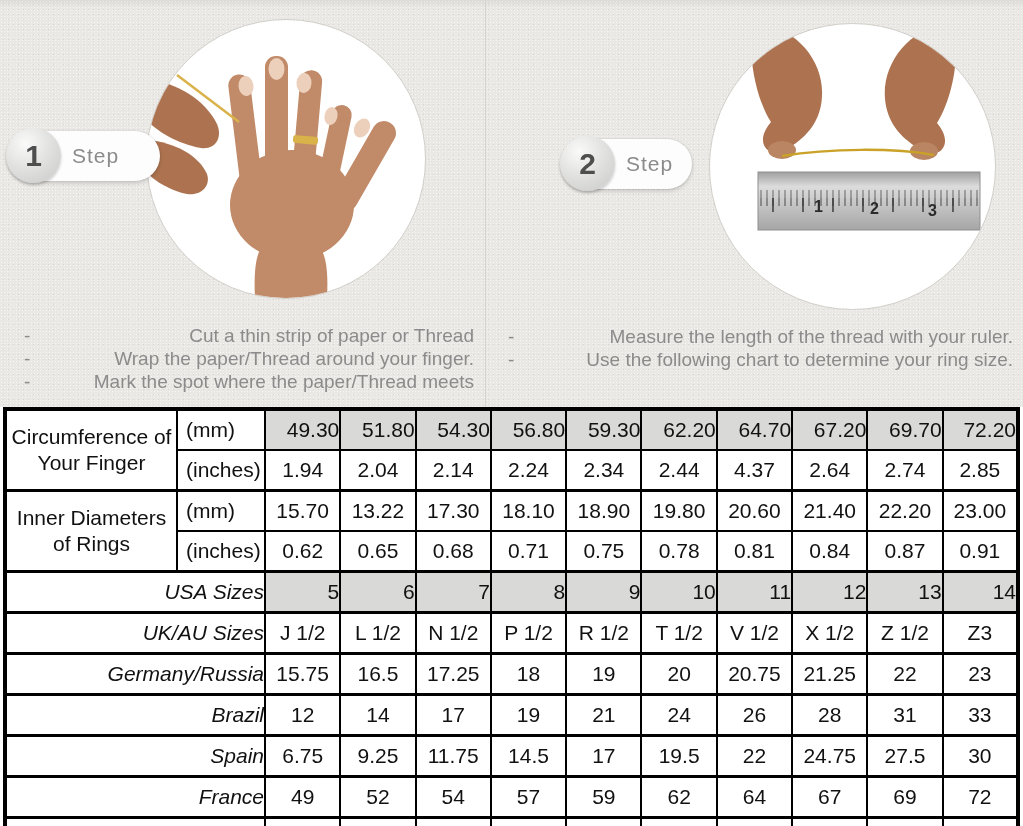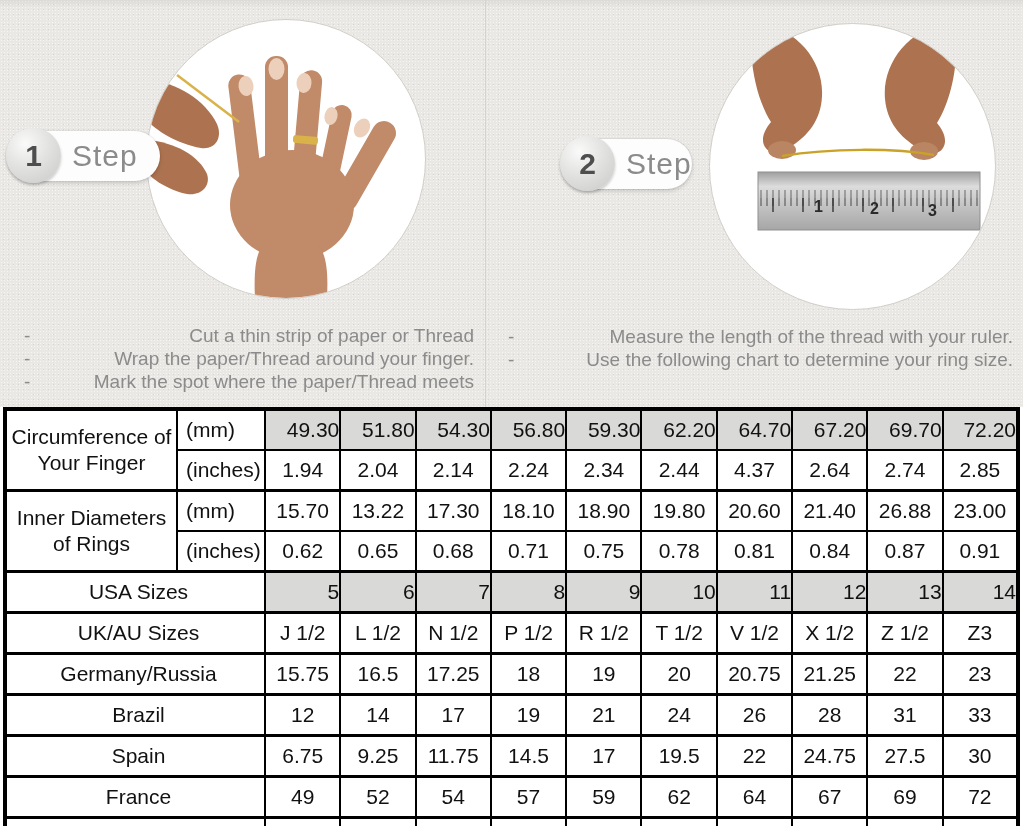--- a/index.html
+++ b/index.html
@@ -36,42 +36,42 @@
   #badge2{left:562px;top:139px;width:130px;}
   .badge .num{
     position:absolute;left:-2px;top:-3px;width:55px;height:55px;border-radius:50%;
     background:radial-gradient(circle at 35% 28%, #fafafa 0%, #e2e2e0 45%, #c8c8c6 100%);
     box-shadow:0 2px 3px rgba(0,0,0,.22);
     display:flex;align-items:center;justify-content:center;
     font-size:30px;font-weight:bold;color:var(--badge_number,#4e4e4e);
   }
   .badge .lbl{
     position:absolute;left:64px;top:0;line-height:50px;
-    font-size:30px;letter-spacing:1px;color:var(--text_gray,#8b8b8b);
+    font-size:21px;letter-spacing:1px;color:var(--text_gray,#8b8b8b);
   }
 
   .bullets{position:absolute;color:var(--text_gray,#8b8b8b);font-size:19px;line-height:23px;}
   #bullets1{left:24px;top:324px;width:450px;}
   #bullets2{left:508px;top:325px;width:505px;}
   .bullet{display:flex;}
   .bullet .dash{width:16px;flex:0 0 16px;text-align:left;}
   .bullet .txt{flex:1;text-align:right;}
 
   
   .table-wrap{position:absolute;left:3px;top:407px;width:1017px;}
   table{
     border-collapse:collapse;table-layout:fixed;width:1017px;height:418px;
     border:4px solid var(--border,#000);background:#fff;
     font-size:21px;color:#111;
   }
   th,td{border:2px solid var(--border,#000);padding:0;height:38px;overflow:hidden;white-space:nowrap;}
   tr.group-top>th, tr.group-top>td{border-top-width:3px;}
   th{font-weight:normal;}
   th.rowlabel{text-align:center;white-space:normal;line-height:26px;padding:0 4px;}
-  th.sizelabel{text-align:center;padding-left:6px;}
+  th.sizelabel{text-align:right;padding-left:6px;font-style:italic;}
   td.unit{text-align:left;padding-left:8px;}
   td.val{text-align:center;}
   td.shade{background:var(--shaded_cell,#d9d9d7);text-align:right;}
 </style>
 </head>
 <body>
 
 <div class="stage">
 
   <div class="top">
@@ -231,21 +231,21 @@
             <th class="rowlabel" rowspan="2">Inner Diameters of Rings</th>
             <td class="unit">(mm)</td>
             <td class="val">15.70</td>
             <td class="val">13.22</td>
             <td class="val">17.30</td>
             <td class="val">18.10</td>
             <td class="val">18.90</td>
             <td class="val">19.80</td>
             <td class="val">20.60</td>
             <td class="val">21.40</td>
-            <td class="val">26.88</td>
+            <td class="val">22.20</td>
             <td class="val">23.00</td>
           </tr>
           <tr>
             <td class="unit">(inches)</td>
             <td class="val">0.62</td>
             <td class="val">0.65</td>
             <td class="val">0.68</td>
             <td class="val">0.71</td>
             <td class="val">0.75</td>
             <td class="val">0.78</td>

